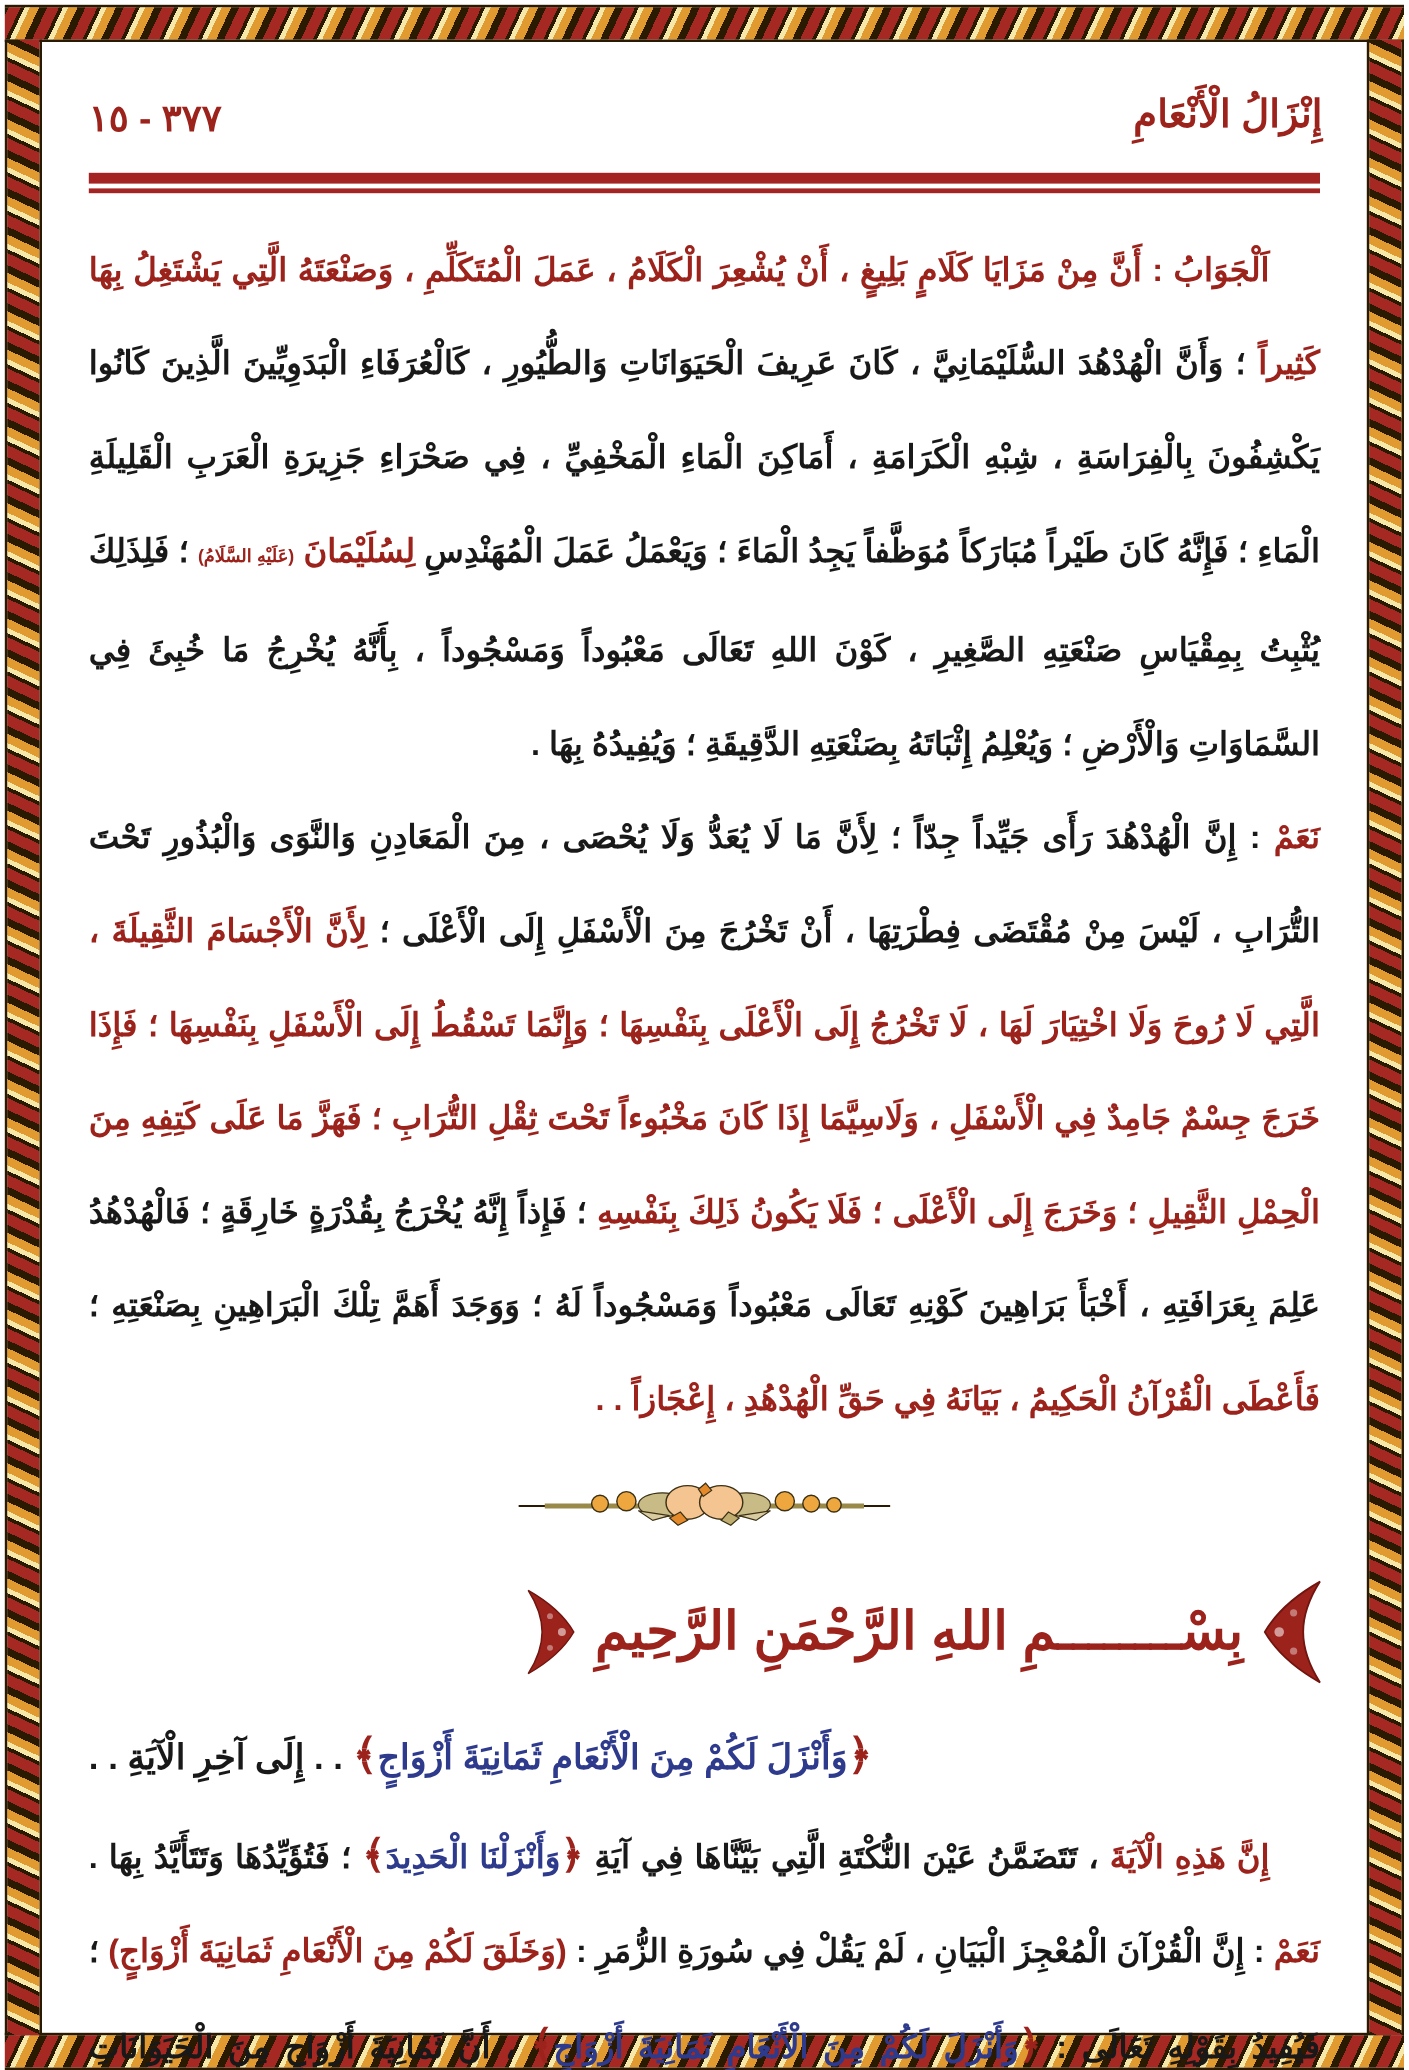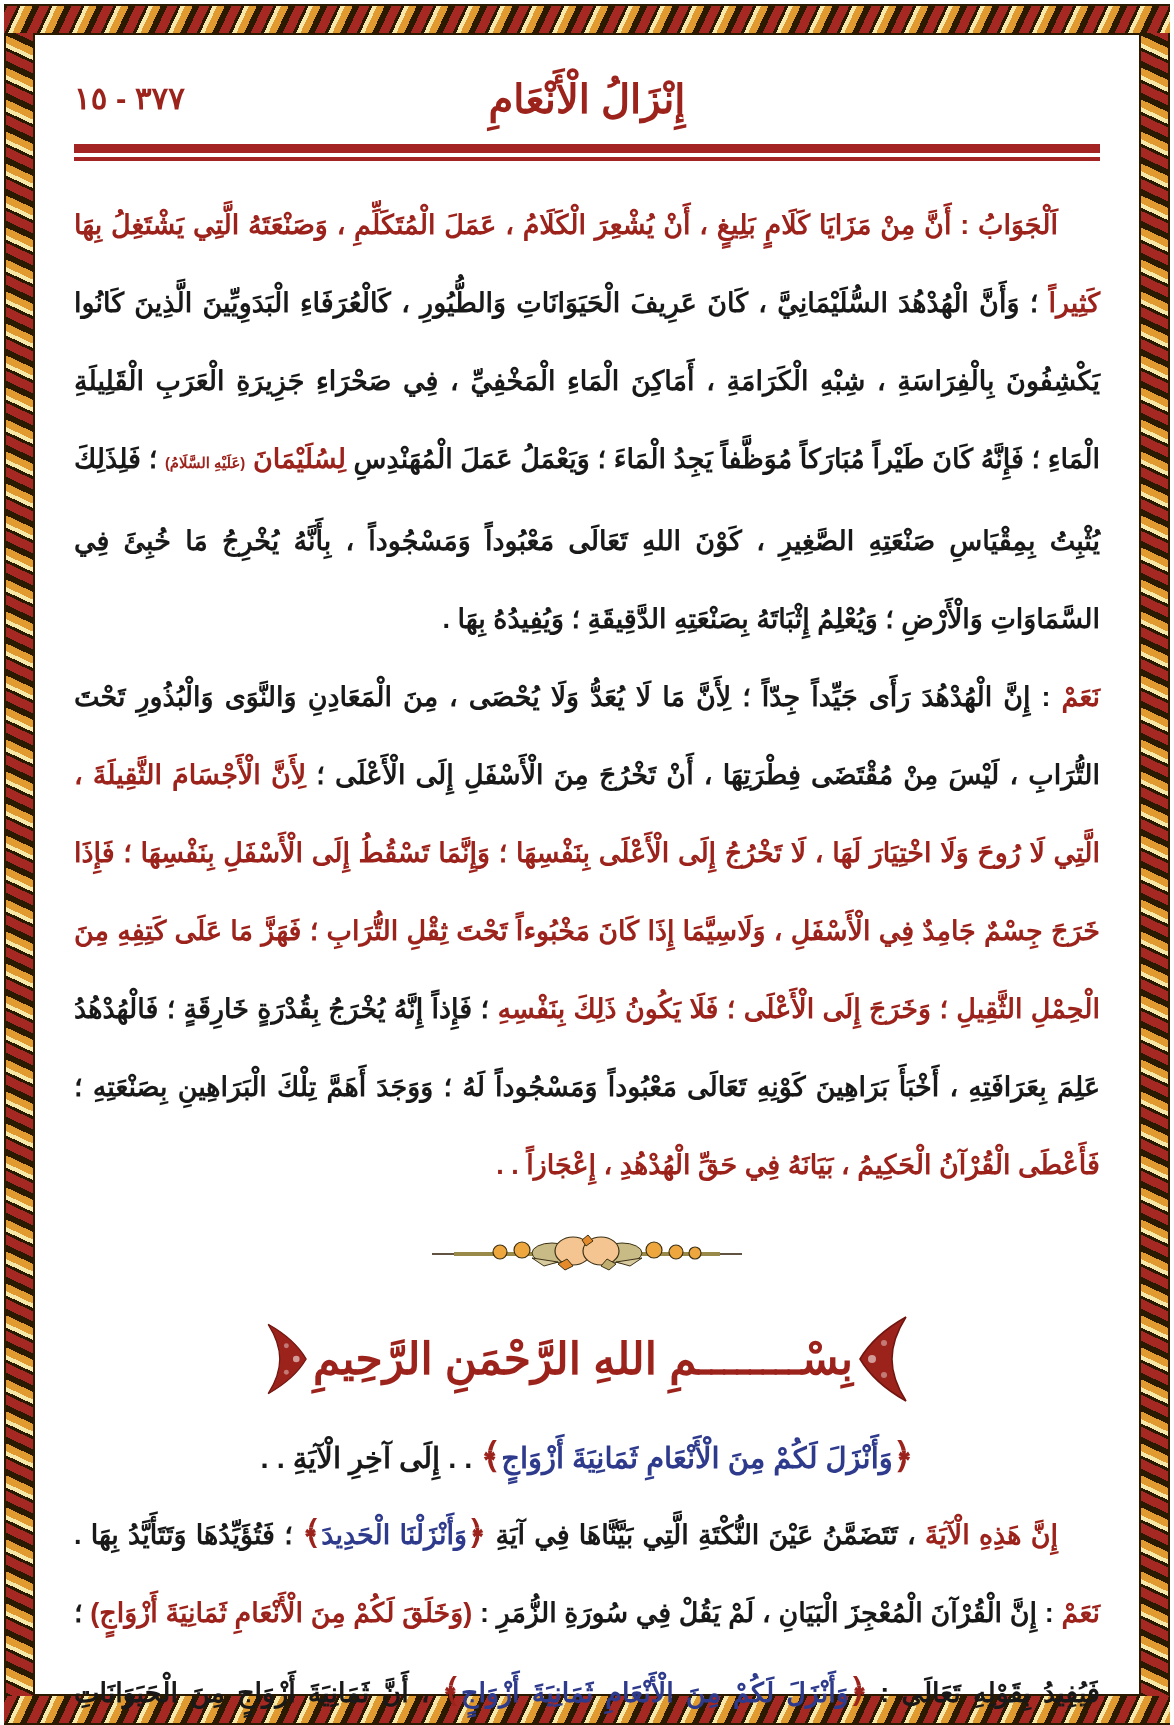--- a/index.html
+++ b/index.html
@@ -53,22 +53,22 @@
 
   
   .content{position:absolute;inset:38px 38px 32px 38px;padding:38px 34px 0 34px;}
   .page-header{position:relative;height:52px;}
   .page-number{
     position:absolute;right:auto;left:2px;top:4px;
     direction:ltr;
     color:var(--text-red);font-weight:bold;font-size:31px;letter-spacing:2px;
   }
   .page-title{
-    position:absolute;left:0;right:0;top:0;text-align:center;
-    color:var(--text-red);font-weight:bold;font-size:40px;
+    position:absolute;left:0;right:0;top:0;text-align:right;
+    color:var(--text-red);font-weight:bold;font-size:32px;
   }
   .rule-wrap{margin:16px 2px 0 2px;}
   .rule-thick{height:9px;background:var(--rule-red);}
   .rule-thin{height:4px;background:var(--rule-red);margin-top:4px;}
 
   .body-par{
     margin:0 2px;
     font-size:27px;line-height:78px;font-weight:bold;
     text-align:justify;color:var(--text-black);
   }
@@ -76,30 +76,30 @@
   .par-indent{text-indent:42px;}
 
   .seg-red{color:var(--text-red);}
   .seg-black{color:var(--text-black);}
   .seg-blue{color:var(--text-blue);}
   .seg-bracket{color:var(--text-red);font-size:1.22em;}
   .seg-honorific{color:var(--text-red);font-size:0.55em;letter-spacing:-1px;}
 
   .divider-row{text-align:center;margin-top:30px;line-height:0;}
   .bismillah-row{
-    display:flex;align-items:center;justify-content:center;
-    gap:3px;margin-top:30px;height:110px;
+    display:flex;align-items:center;
+    gap:14px;margin-top:30px;height:110px;
   }
   .bismillah-text{
     color:var(--text-red);font-weight:bold;font-size:44px;line-height:1.1;
     white-space:nowrap;
   }
   .verse-line{
-    margin:18px 2px 0 2px;text-align:center;
-    font-size:29px;font-weight:bold;line-height:48px;color:var(--text-black);
+    margin:18px 2px 0 2px;text-align:left;
+    font-size:29px;font-weight:bold;line-height:60px;color:var(--text-black);
   }
   .par-commentary{margin-top:12px;}
   .orn{display:inline-block;vertical-align:middle;}
 </style>
 </head>
 <body>
 
 <div class="page">
 
   <div class="border-strip h top"></div>

